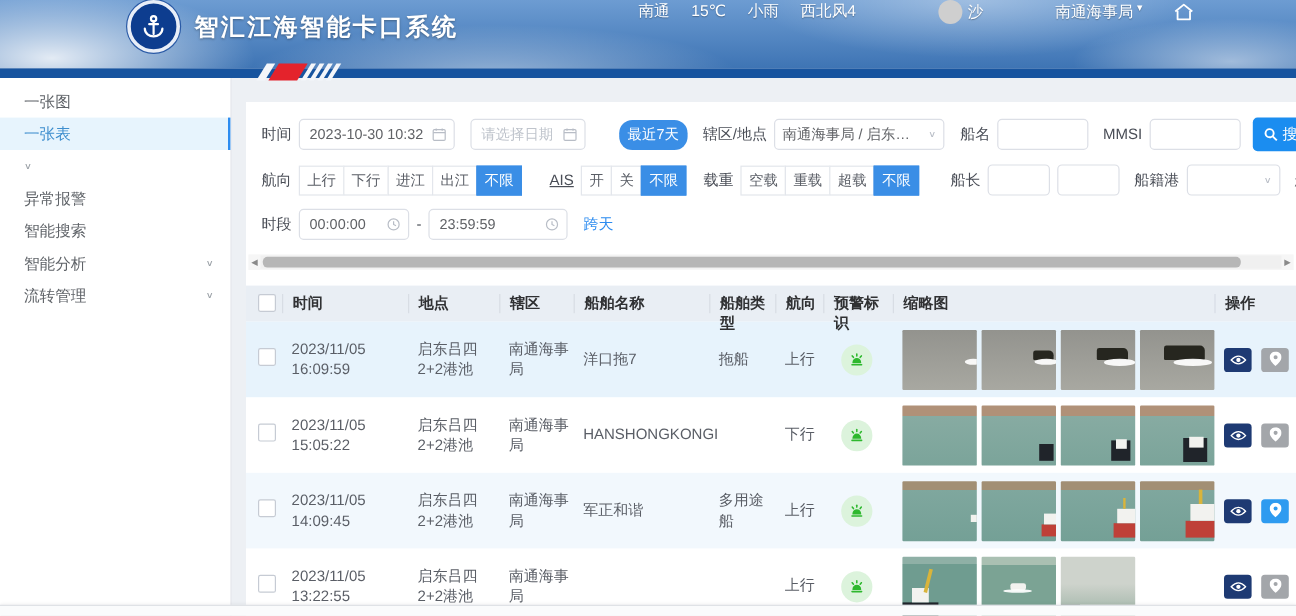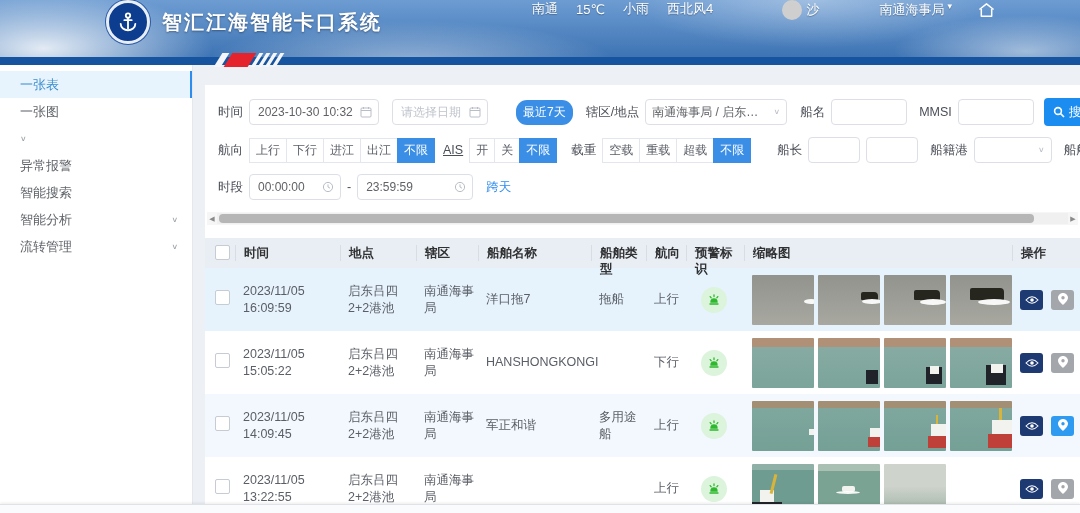--- a/index.html
+++ b/index.html
@@ -181,25 +181,25 @@
       <i class="w"></i>
         <i class="r"></i>
         <i class="t"></i>
         <i class="t"></i>
         <i class="t"></i>
         <i class="t"></i>
     </div>
   </div>
 
   <aside class="sidebar">
+    <div class="sitem">
+      <span class="lbl">一张图</span>
+      </div>
     <div class="sitem active">
       <span class="lbl">一张表</span>
-      </div>
-    <div class="sitem">
-      <span class="lbl">一张图</span>
       </div>
     <div class="sitem">
       <span class="chev">∨</span>
       </div>
     <div class="sitem">
       <span class="lbl">异常报警</span>
       </div>
     <div class="sitem">
       <span class="lbl">智能搜索</span>
       </div>
@@ -257,21 +257,21 @@
 
     <div class="frow f2">
       <span class="flabel">航向</span>
       <div class="seg" style="margin-left:6px;">
         <button class="sb">上行</button>
         <button class="sb">下行</button>
         <button class="sb">进江</button>
         <button class="sb">出江</button>
         <button class="sb on">不限</button>
       </div>
-      <span class="flabel" style="margin-left:8px;text-decoration:underline;">AIS</span>
+      <span class="flabel" style="margin-left:23px;text-decoration:underline;">AIS</span>
       <div class="seg" style="margin-left:6px;">
         <button class="sb">开</button>
         <button class="sb">关</button>
         <button class="sb on">不限</button>
       </div>
       <span class="flabel" style="margin-left:14px;">载重</span>
       <div class="seg" style="margin-left:6px;">
         <button class="sb">空载</button>
         <button class="sb">重载</button>
         <button class="sb">超载</button>

